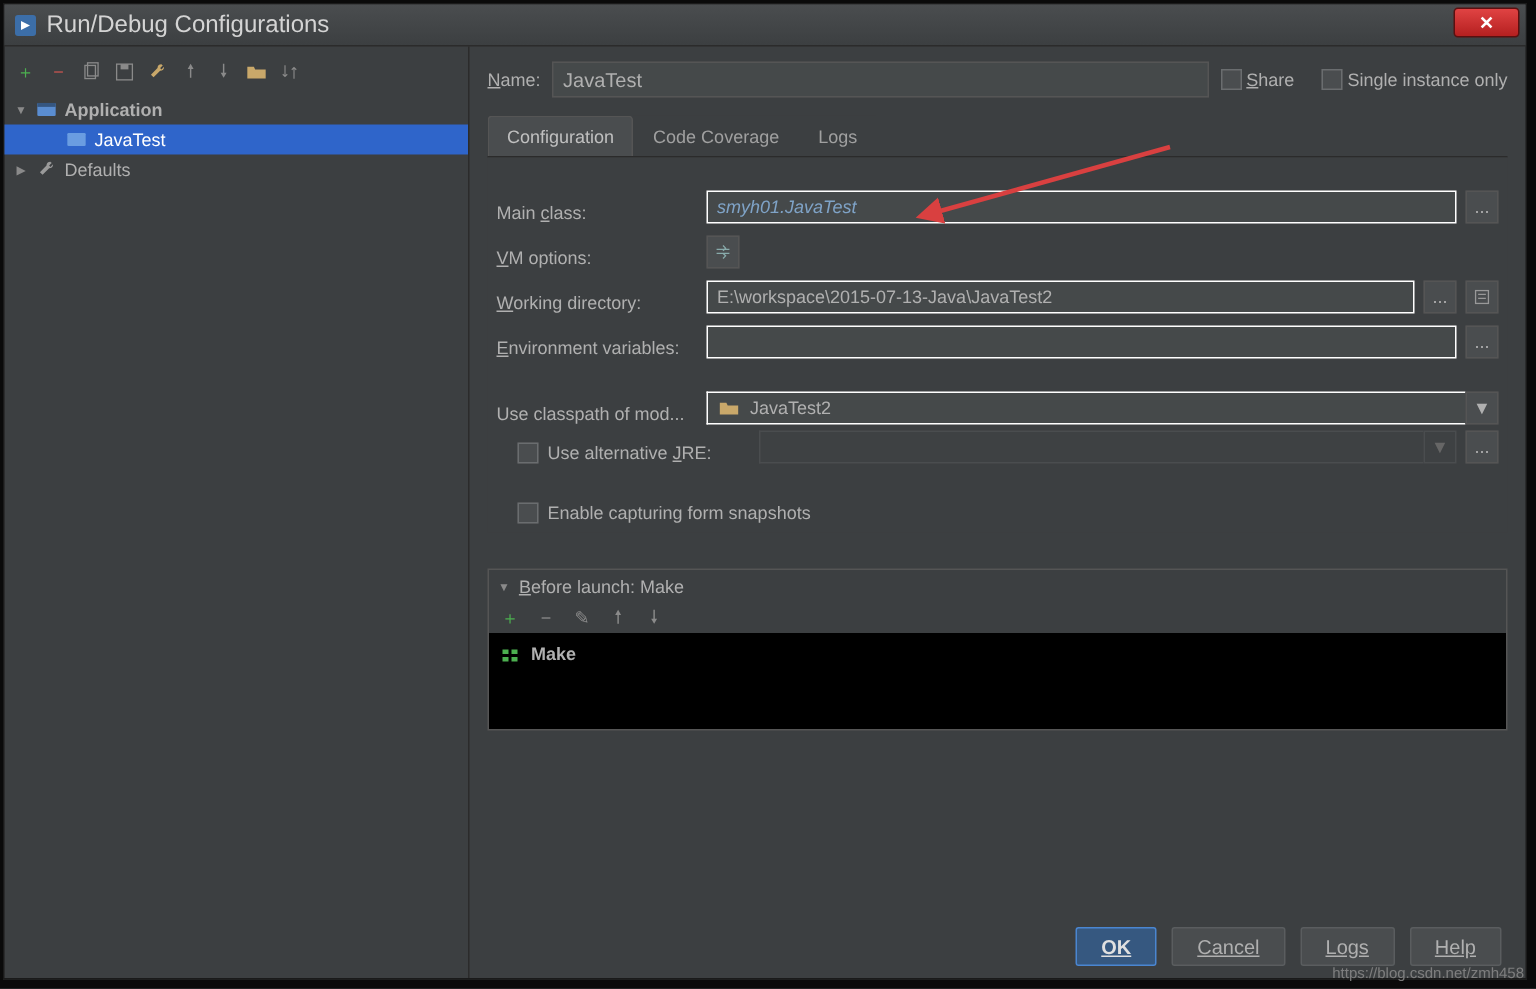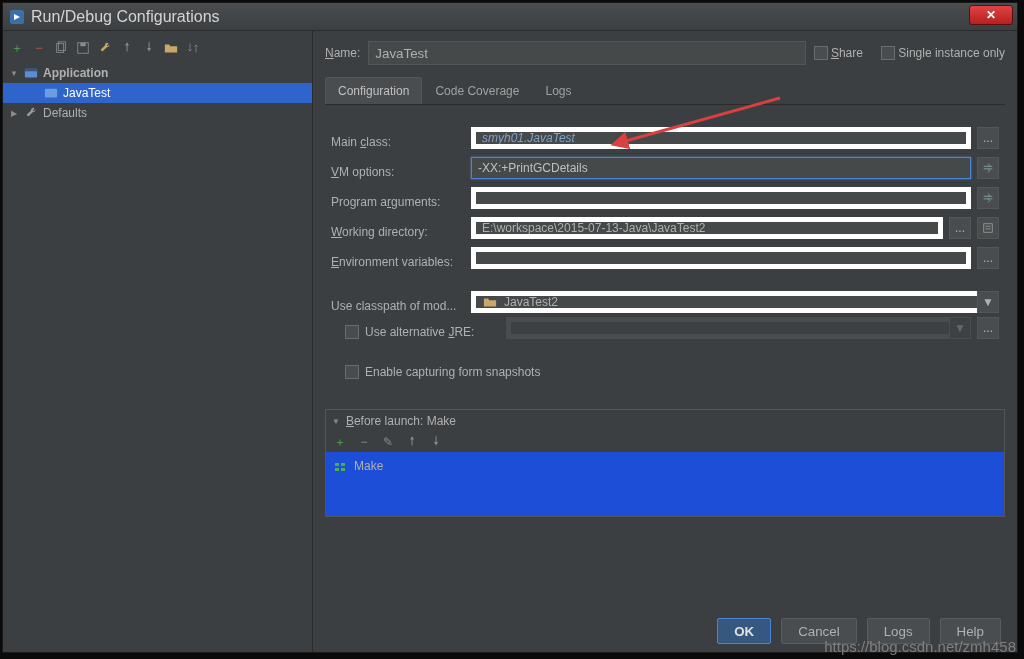--- a/index.html
+++ b/index.html
@@ -26,40 +26,40 @@
   .name-label u, .form-label u, label u { text-decoration: underline; }
   .name-input { flex: 1; height: 24px; background: #45494a; border: 1px solid #555; color: #b0b0b0; padding: 0 6px; }
   .share-group { display: flex; align-items: center; gap: 18px; }
   .cb { width: 14px; height: 14px; background: #4a4d4f; border: 1px solid #6a6d6f; display: inline-block; vertical-align: middle; }
   .tabs { display: flex; border-bottom: 1px solid #2b2b2b; }
   .tab { padding: 6px 12px; color: #a0a0a0; border: 1px solid transparent; border-bottom: none; background: #3c3f41; cursor: pointer; }
   .tab.active { background: #4a4d4f; border-color: #555; color: #c0c0c0; border-radius: 3px 3px 0 0; }
   .panel { background: #3c3f41; padding: 14px 6px 6px 6px; flex: 0 0 auto; }
   .form-row { display: flex; align-items: flex-end; height: 30px; gap: 6px; }
   .form-label { width: 134px; color: #b0b0b0; }
-  .form-input { flex: 1; height: 22px; background: #45494a; border: 5px solid #ffffff; color: #b0b0b0; padding: 0 6px; font-size: 12px; }
+  .form-input { flex: 1; height: 22px; background: #45494a; border: 1px solid #ffffff; color: #b0b0b0; padding: 0 6px; font-size: 12px; }
   .form-input.italic { color: #7fa3c7; font-style: italic; }
   .form-input.focused { border: 1px solid #4a86d1; box-shadow: 0 0 2px #4a86d1; color: #c0c0c0; }
   .ellipsis-btn { width: 22px; height: 22px; background: #4a4d4f; border: 1px solid #555; color: #b0b0b0; display: inline-flex; align-items: center; justify-content: center; cursor: pointer; font-size: 12px; }
   .combo { display: flex; flex: 1; }
   .combo .form-input { flex: 1; border-right: none; }
   .combo-arrow { width: 22px; height: 22px; background: #4a4d4f; border: 1px solid #555; display: inline-flex; align-items: center; justify-content: center; color: #b0b0b0; cursor: pointer; }
   .chk-row { display: flex; align-items: flex-end; height: 26px; gap: 6px; padding-left: 14px;}
   .section-gap { height: 14px; }
   .before-launch { border: 1px solid #555; margin-top: 24px; }
   .bl-header { display: flex; align-items: center; padding: 4px 6px; gap: 6px; }
   .bl-arrow { font-size: 8px; color: #8a8a8a; }
   .bl-toolbar { display: flex; align-items: center; padding: 2px 6px; gap: 8px; }
-  .bl-list { height: 64px; background: #1d4ed8; border-top: 1px solid transparent; padding: 4px 6px; }
+  .bl-list { height: 64px; background: #000000; border-top: 1px solid transparent; padding: 4px 6px; font-weight: bold; }
   .bl-item { display: flex; align-items: center; gap: 6px; height: 18px; }
   .footer { position: absolute; bottom: 8px; right: 16px; display: flex; gap: 10px; }
-  .btn { height: 26px; padding: 12px 16px; background: #4a4d4f; border: 1px solid #5a5d5f; color: #b0b0b0; cursor: pointer; display: inline-flex; align-items: center; justify-content: center; border-radius: 2px; }
+  .btn { height: 26px; padding: 12px 16px; background: #4a4d4f; border: 1px solid #5a5d5f; color: #b0b0b0; cursor: pointer; display: inline-flex; align-items: center; justify-content: center; border-radius: 2px; text-decoration: underline; }
   .btn.primary { background: #365880; border-color: #4a86d1; color: #e0e0e0; font-weight: bold; }
   .arrow-annot { position: absolute; pointer-events: none; }
-  .watermark { position: absolute; bottom: 4px; right: 8px; color: #8a8a8a; font-size: 15px; opacity: 0.85; pointer-events: none; }
+  .watermark { position: absolute; bottom: 4px; right: 8px; color: #8a8a8a; font-size: 10px; opacity: 0.85; pointer-events: none; }
   .icon-app svg, .node-icon svg { width: 14px; height: 14px; }
   .indent-2 { padding-left: 40px; }
   .folder-icon { color: #c9a86a; }
 </style>
 </head>
 <body>
 
 <div class="window">
   <div class="titlebar">
     <span class="icon">
@@ -155,30 +155,20 @@
       </div>
 
       <div class="panel">
         <div class="form-row">
           <span class="form-label">Main <u>c</u>lass:</span>
           <input class="form-input italic" value="smyh01.JavaTest" style="">
           <span class="ellipsis-btn">...</span>
         </div>
         <div class="form-row">
           <span class="form-label"><u>V</u>M options:</span>
-          <input class="form-input focused" value="-XX:+PrintGCDetails" style="">
-          <span class="ellipsis-btn">
-              <svg viewBox="0 0 14 14" width="12" height="12">
-                <path d="M2 8h10M2 5h10M7 2l2 2-2 2M7 12l2-2-2-2" stroke="#8aa" fill="none"></path>
-              </svg>
-            </span>
-        </div>
-        <div class="form-row">
-          <span class="form-label">Program a<u>r</u>guments:</span>
-          <input class="form-input" value="" style="">
           <span class="ellipsis-btn">
               <svg viewBox="0 0 14 14" width="12" height="12">
                 <path d="M2 8h10M2 5h10M7 2l2 2-2 2M7 12l2-2-2-2" stroke="#8aa" fill="none"></path>
               </svg>
             </span>
         </div>
         <div class="form-row">
           <span class="form-label"><u>W</u>orking directory:</span>
           <input class="form-input" value="E:\workspace\2015-07-13-Java\JavaTest2" style="">
           <span class="ellipsis-btn">...</span>

